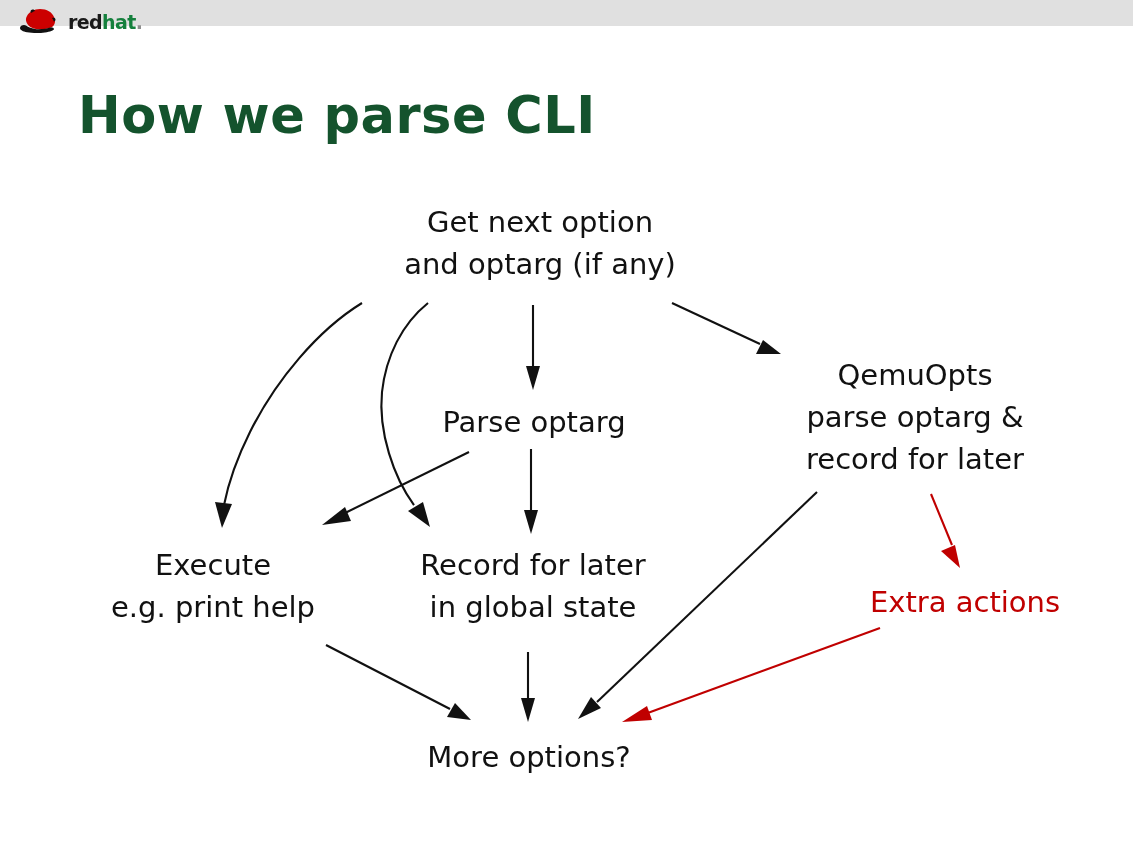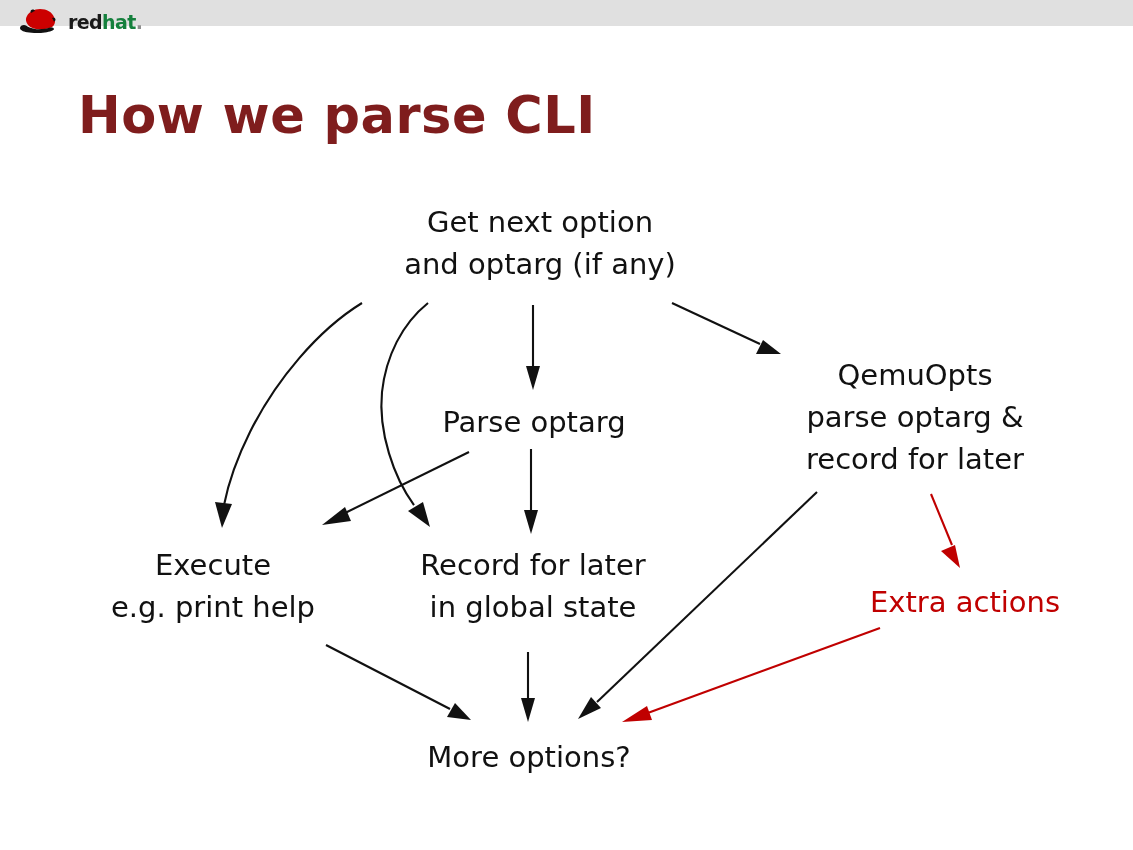--- a/index.html
+++ b/index.html
@@ -55,21 +55,21 @@
   .logo-word .hat { color: #15803d; }
   .logo-word .dot { color: #8e8e8e; }
 
   .slide-title {
     position: absolute;
     left: 78px;
     top: 86px;
     font-family: "DejaVu Sans", sans-serif;
     font-size: 51px;
     font-weight: bold;
-    color: #7f1d1d;
+    color: #14532d;
     letter-spacing: 0.5px;
     white-space: nowrap;
   }
 
   svg.diagram {
     position: absolute;
     left: 0;
     top: 0;
     width: 1133px;
     height: 850px;

